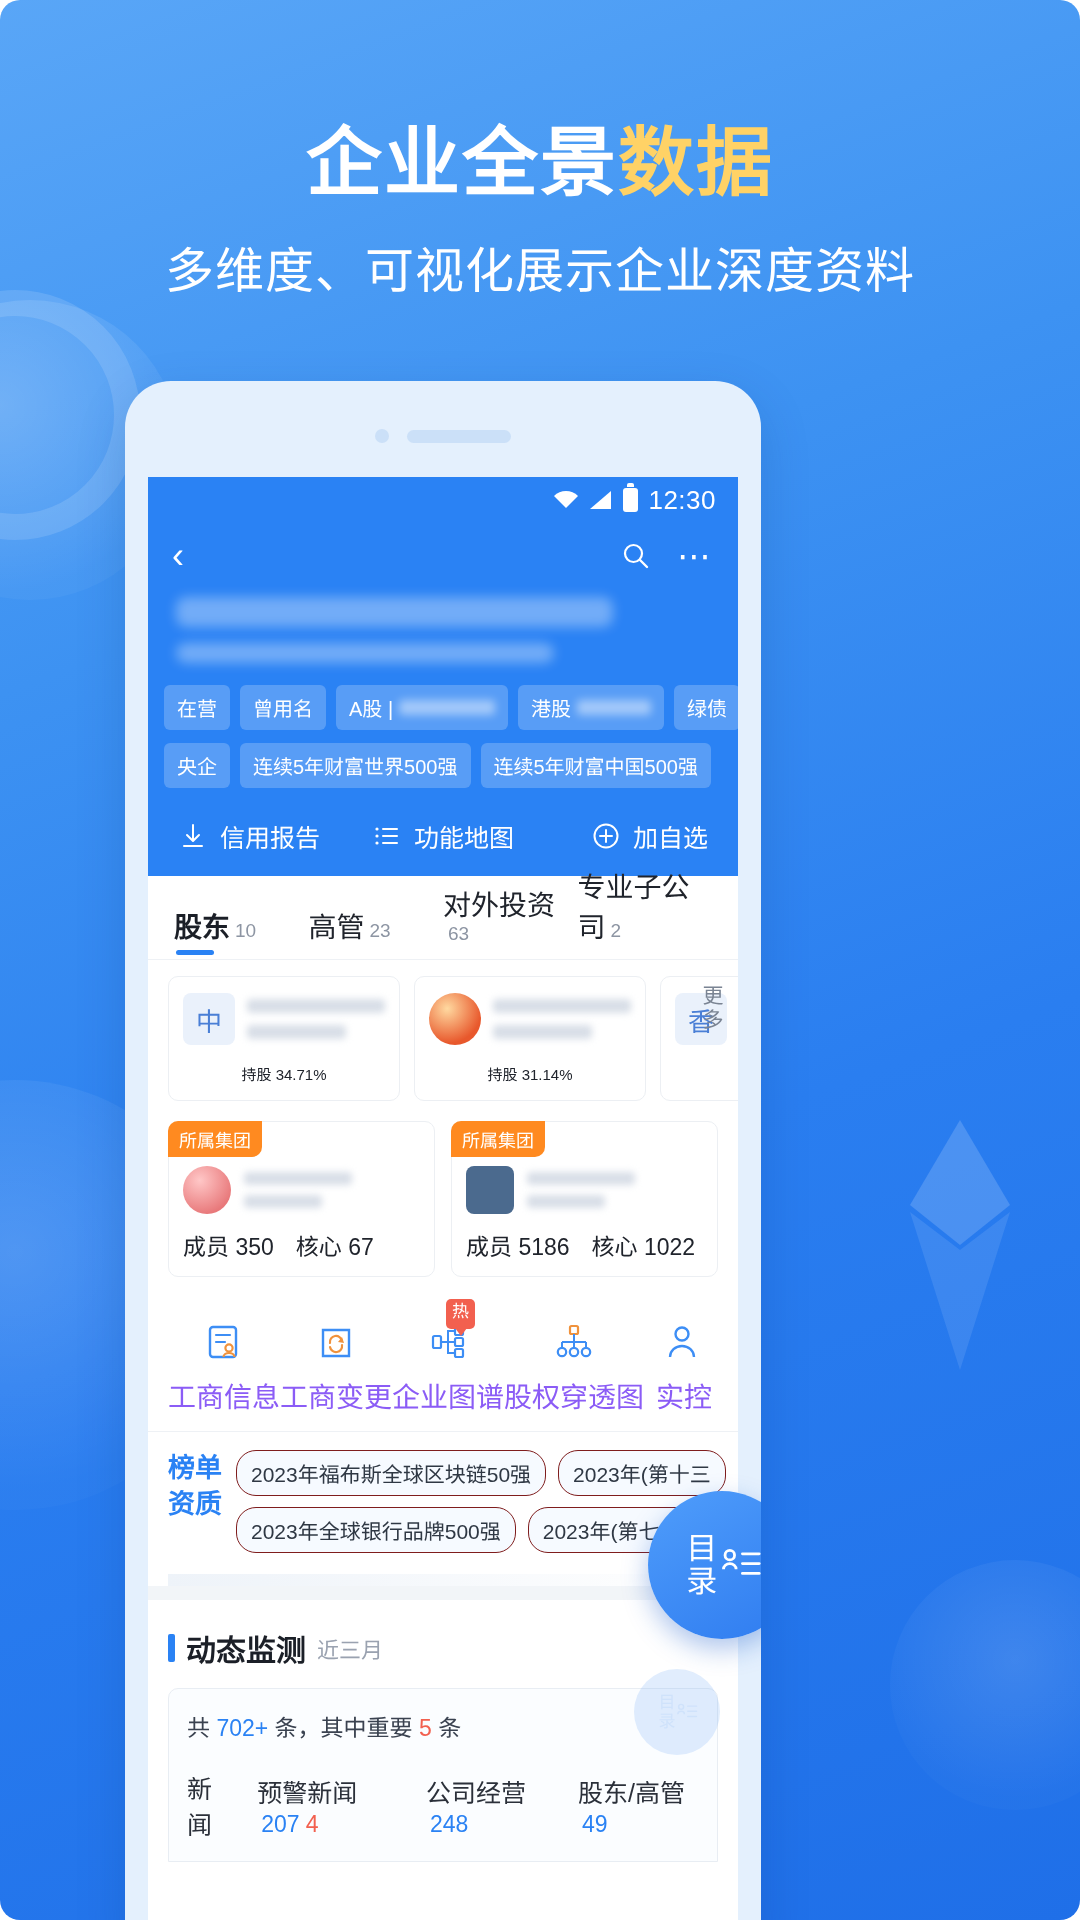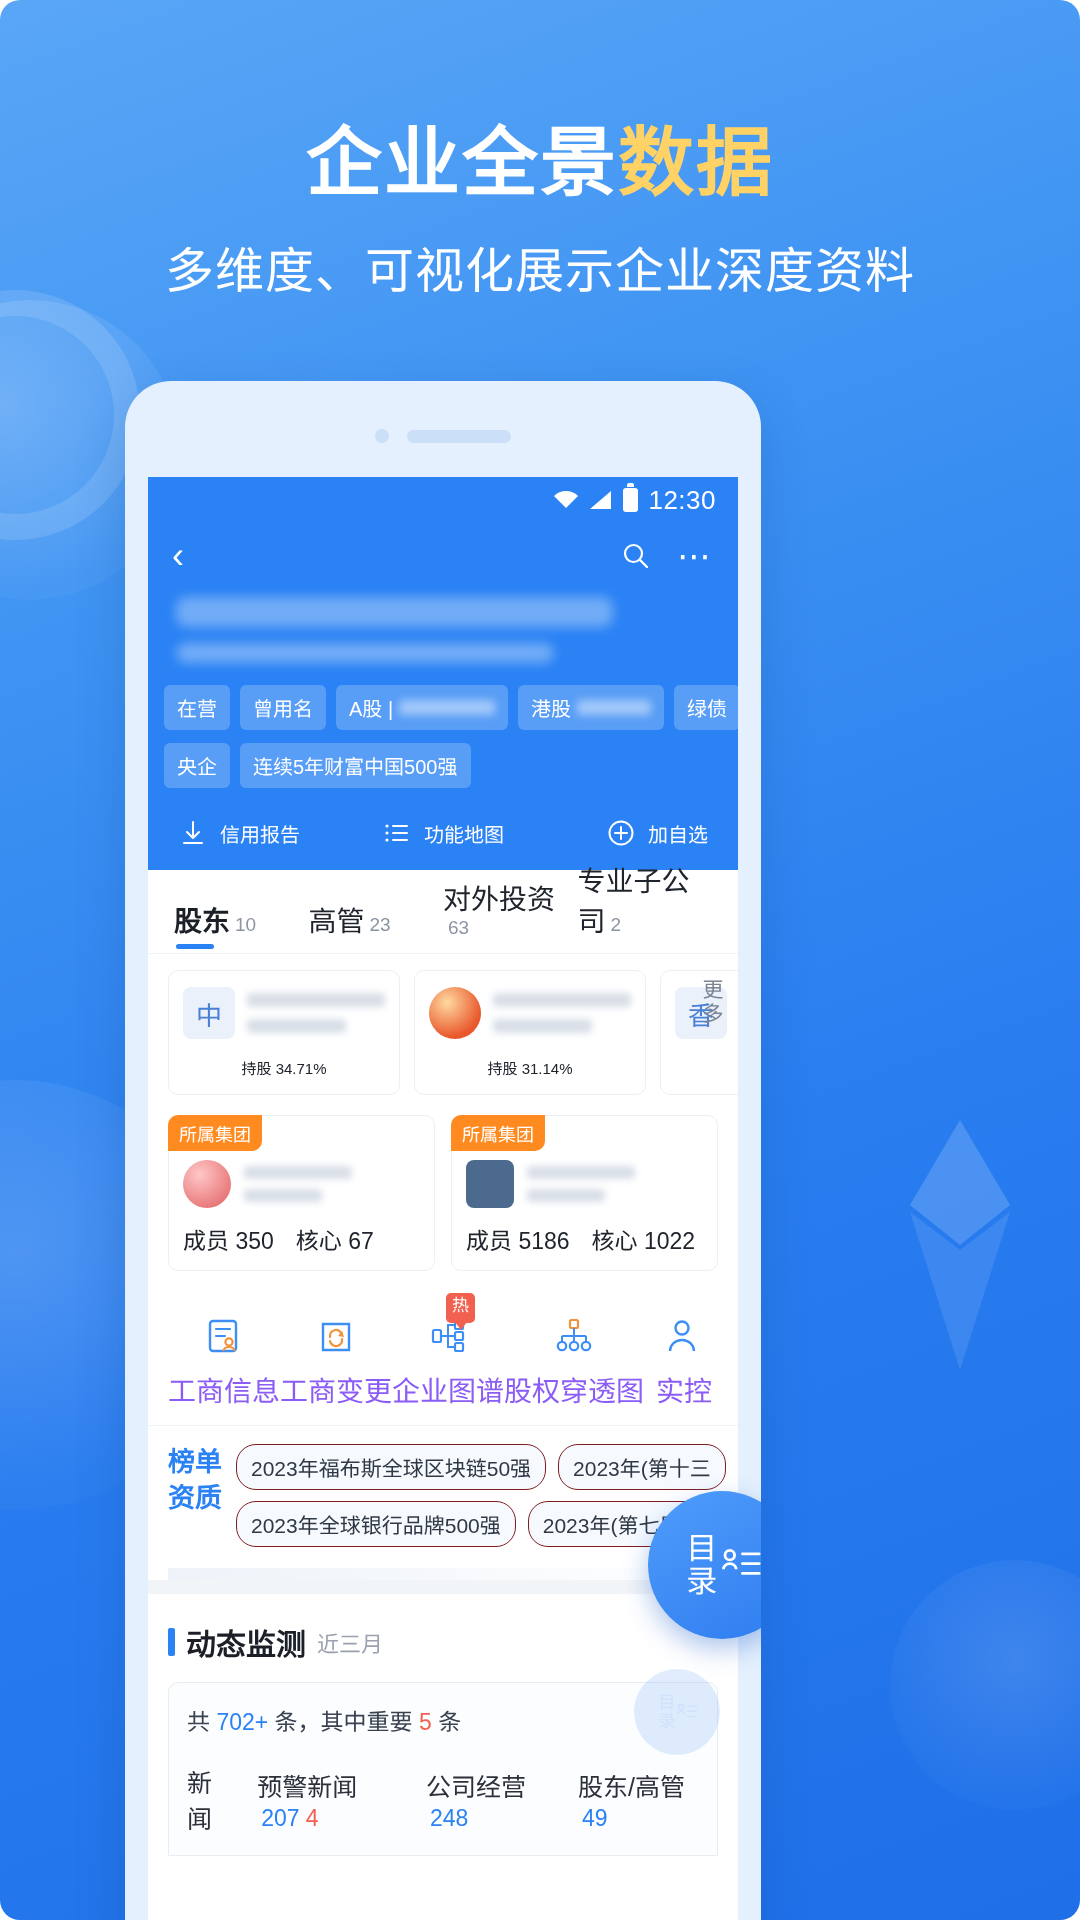--- a/index.html
+++ b/index.html
@@ -88,21 +88,21 @@
     background: rgba(255,255,255,0.22); color: #fff; font-size: 20px;
     border-radius: 6px; padding: 8px 13px; white-space: nowrap; display: flex;
     align-items: center; gap: 6px;
   }
   .tag .blurchip { display: inline-block; height: 15px; width: 96px; border-radius: 4px;
                    background: rgba(255,255,255,0.45); filter: blur(4px); }
   .tag .blurchip.sm { width: 74px; }
   .tagrow.second { margin-top: 13px; }
 
   .actionrow { display: flex; padding: 0 30px; margin-top: 30px; color: #fff; }
-  .action { flex: 1; display: flex; align-items: center; gap: 12px; font-size: 20px; }
+  .action { flex: 1; display: flex; align-items: center; gap: 12px; font-size: 25px; }
   .action:nth-child(2) { justify-content: center; }
   .action:nth-child(3) { justify-content: flex-end; }
   .act-ic { width: 30px; height: 30px; display: flex; align-items: center; justify-content: center; }
 
   
   .tabs { display: flex; align-items: flex-end; padding: 0 26px; height: 84px;
           background: #fff; border-bottom: 1px solid #eef1f5; }
   .tab { flex: 1; text-align: left; padding-bottom: 14px; position: relative; }
   .tab-label { font-size: 28px; color: #20242c; font-weight: 500; }
   .tab.active .tab-label { color: #1b1f27; font-weight: 700; }
@@ -269,20 +269,23 @@
           <div class="tag">
               <span>绿债</span>
             </div>
         </div>
 
         <div class="tagrow second">
           <div class="tag">
               <span>央企</span>
             </div>
           <div class="tag">
+              <span>连续5年财富世界500强</span>
+            </div>
+          <div class="tag">
               <span>连续5年财富中国500强</span>
             </div>
         </div>
 
         <div class="actionrow">
           <div class="action">
             <span class="act-ic">
               <svg width="26" height="26" viewBox="0 0 26 26">
                 <line x1="13" y1="2" x2="13" y2="17" stroke="#fff" stroke-width="2" stroke-linecap="round"></line>
                 <polyline points="7,12 13,18 19,12" fill="none" stroke="#fff" stroke-width="2" stroke-linecap="round" stroke-linejoin="round"></polyline>

